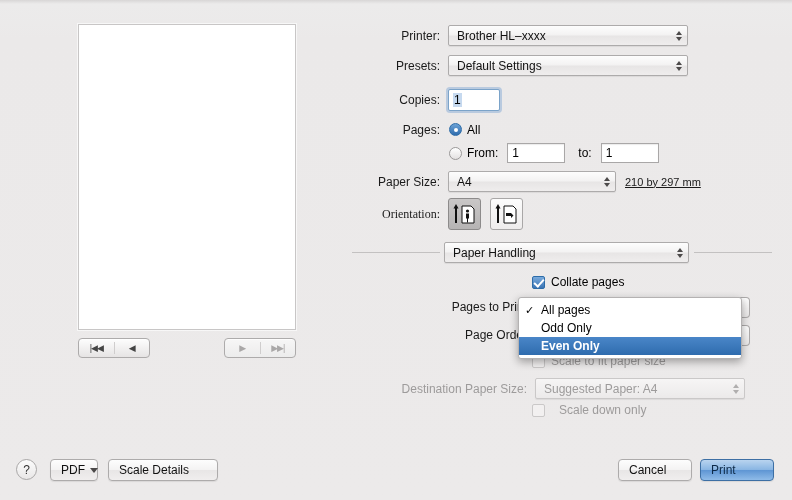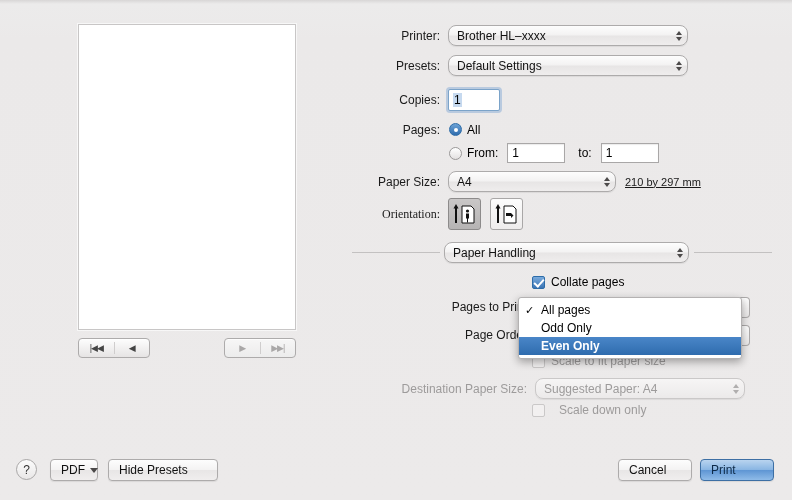--- a/index.html
+++ b/index.html
@@ -25,21 +25,21 @@
   .navgrp.right{left:146px;width:70px;background:linear-gradient(to bottom,#f7f6f6,#ececec);}
   .navbtn{flex:1;display:flex;align-items:center;justify-content:center;height:100%;font-size:9px;color:#444;letter-spacing:-1px;}
   .navgrp.right .navbtn{color:#a9a7a7;}
   .navsep{width:1px;height:12px;background:#cfcdcd;}
 
   
   .row{position:absolute;display:flex;align-items:center;}
   .lbl{text-align:right;font-size:12px;color:#1a1a1a;}
   .lbl.dim{color:#9d9b9b;}
 
-  .popupbtn{position:relative;height:21px;border:1px solid #adabab;border-radius:8px;
+  .popupbtn{position:relative;height:21px;border:1px solid #adabab;border-radius:2px;
     background:linear-gradient(to bottom,#fdfdfd 0%,#f3f2f2 48%,#e7e5e5 52%,#efeded 100%);
     box-shadow:0 1px 1px rgba(0,0,0,.07);display:flex;align-items:center;
     padding:0 22px 0 8px;font-size:12px;color:#111;box-sizing:border-box;}
   .popupbtn.dim{color:#9d9b9b;background:linear-gradient(to bottom,#f6f5f5,#eceaea);border-color:#cac8c8;}
   .arrows{position:absolute;right:5px;top:50%;transform:translateY(-50%);
     display:flex;flex-direction:column;align-items:center;gap:2px;}
   .arrows i{display:block;width:0;height:0;border-left:3.5px solid transparent;border-right:3.5px solid transparent;}
   .arrows i.up{border-bottom:4px solid #4c4a4a;}
   .arrows i.dn{border-top:4px solid #4c4a4a;}
   .popupbtn.dim .arrows i.up{border-bottom-color:#b0aeae;}
@@ -268,17 +268,17 @@
       <span class="chk"></span>
       <span>Even Only</span>
     </div>
   </div>
 
   <div id="help-button">?</div>
   <div class="btn" id="pdf-button">
     <span>PDF</span>
     <span id="pdf-caret"></span>
   </div>
-  <div class="btn" id="hide-details-button">Hide Presets</div>
+  <div class="btn" id="hide-details-button">Scale Details</div>
   <div class="btn" id="cancel-button">Cancel</div>
   <div class="btn default" id="print-button">Print</div>
 
 </div>
 
 </body></html>

